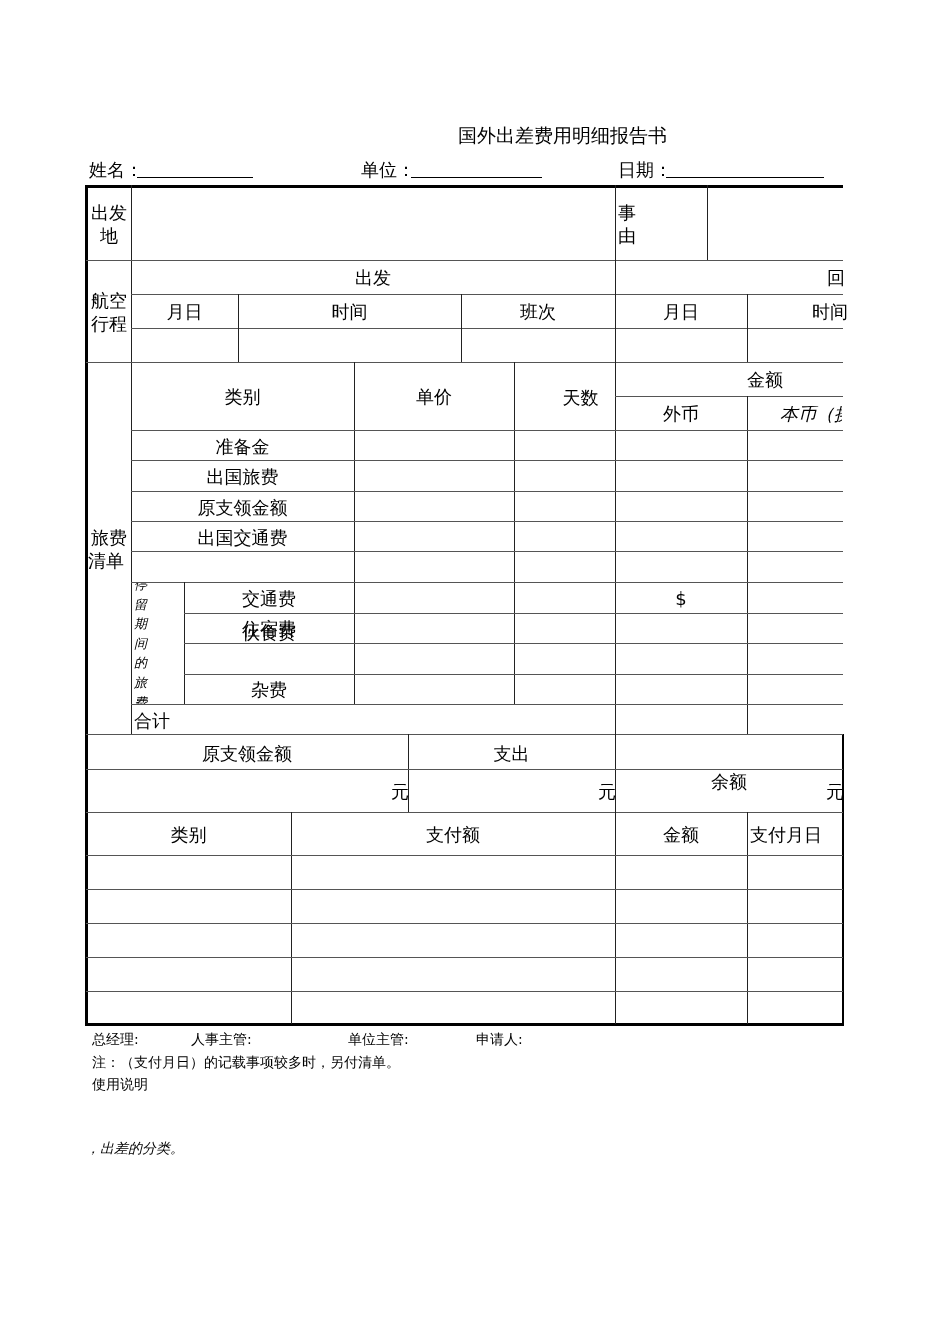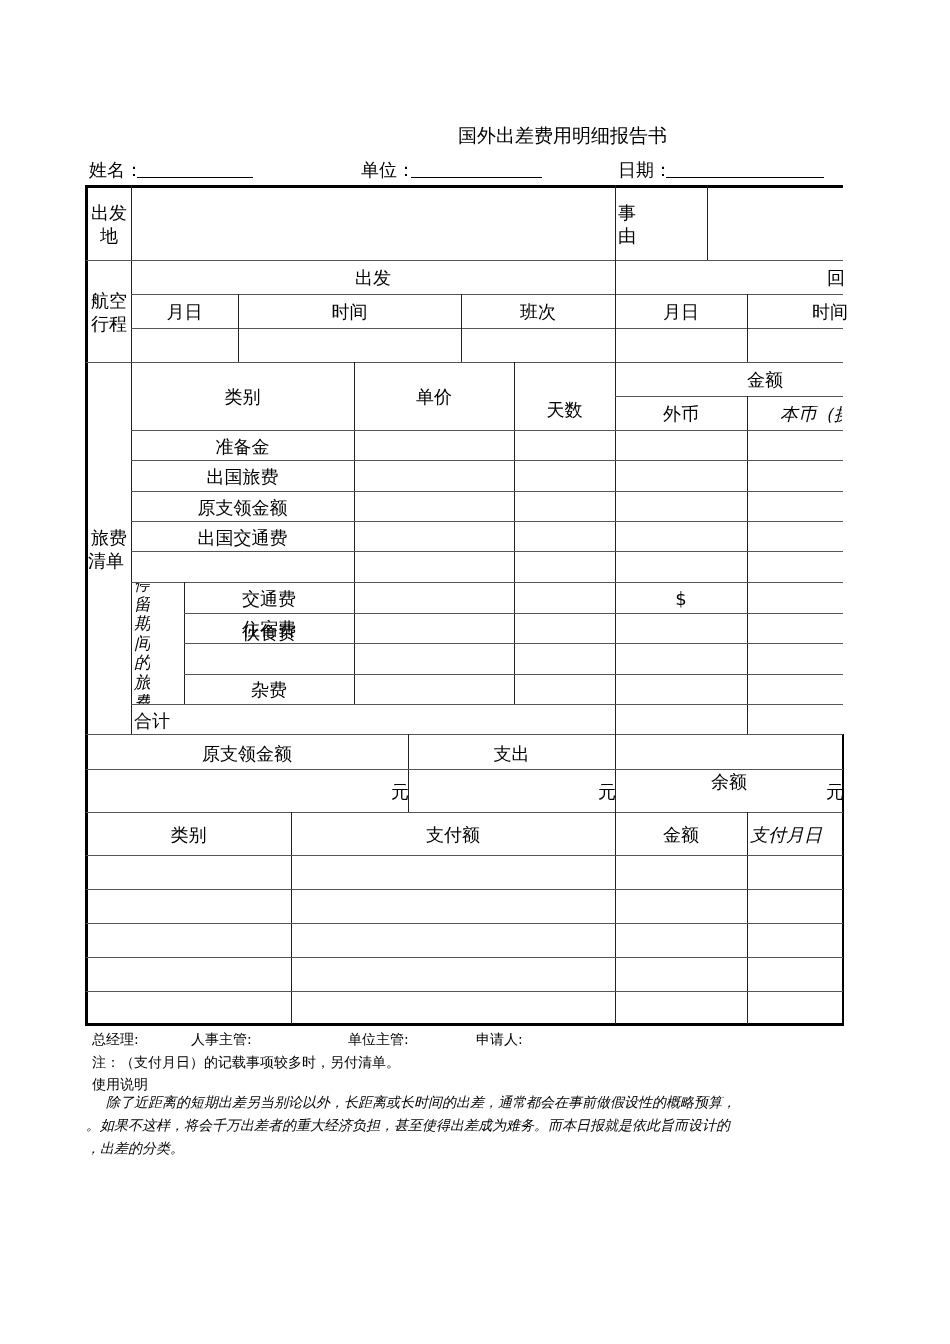--- a/index.html
+++ b/index.html
@@ -6,21 +6,21 @@
   body { width:950px; height:1344px; position:relative; overflow:hidden;
          font-family:"DejaVu Sans", "Liberation Sans", sans-serif; color:#000; }
   .abs { position:absolute; }
   .t { position:absolute; font-size:18px; line-height:16px; white-space:nowrap; }
   .c { text-align:center; }
   .hl { position:absolute; height:0; border-top:1px solid #555; }
   .vl { position:absolute; width:0; border-left:1px solid #222; }
   .thick { border-color:#000 !important; }
   .title { position:absolute; left:458px; top:124px; font-size:19px; line-height:22px; white-space:nowrap; }
   .uline { position:absolute; height:0; border-top:1px solid #000; }
-  .vtext { position:absolute; font-size:17px; line-height:19.6px; width:16px; overflow:hidden; }
+  .vtext { position:absolute; font-size:13px; line-height:19.6px; width:16px; overflow:hidden; }
   .foot { position:absolute; font-size:14px; line-height:16px; white-space:nowrap; }
   .clip { position:absolute; overflow:hidden;font-style:italic; }
 </style>
 </head>
 <body>
 
 <div class="title">国外出差费用明细报告书</div>
 
 <div class="t" style="left:89px;top:162px;">姓名：</div>
 <div class="uline" style="left:137px;top:177px;width:116px;"></div>
@@ -98,21 +98,21 @@
 <div class="t c" style="left:131px;top:304px;width:107px;">月日</div>
 <div class="t c" style="left:238px;top:304px;width:223px;">时间</div>
 <div class="t c" style="left:461px;top:304px;width:154px;">班次</div>
 <div class="t c" style="left:615px;top:304px;width:132px;">月日</div>
 <div class="t" style="left:812px;top:304px;">时间</div>
 
 <div class="t c" style="left:88px;top:530px;width:42px;">旅费</div>
 <div class="t c" style="left:88px;top:553px;width:24px;">清单</div>
 <div class="t c" style="left:131px;top:389px;width:223px;">类别</div>
 <div class="t c" style="left:354px;top:389px;width:160px;">单价</div>
-<div class="t c" style="left:514px;top:402px;width:101px;">天数</div>
+<div class="t c" style="left:514px;top:390px;width:101px;padding-left:16px;">天数</div>
 <div class="t" style="left:747px;top:372px;">金额</div>
 <div class="t c" style="left:615px;top:406px;width:132px;">外币</div>
 <div class="clip" style="left:748px;top:406px;width:94px;height:18px;">
     <div class="t" style="left:32px;top:0;">本币（换</div>
   </div>
 
 <div class="t c" style="left:131px;top:439px;width:223px;">准备金</div>
 <div class="t c" style="left:131px;top:469px;width:223px;">出国旅费</div>
 <div class="t c" style="left:131px;top:500px;width:223px;">原支领金额</div>
 <div class="t c" style="left:131px;top:530px;width:223px;">出国交通费</div>
@@ -133,26 +133,24 @@
 <div class="abs" style="left:87px;top:770px;width:320px;height:41px;"></div>
 <div class="abs" style="left:409px;top:770px;width:205px;height:41px;"></div>
 <div class="abs" style="left:616px;top:770px;width:226px;height:41px;"></div>
 <div class="t" style="left:391px;top:784px;">元</div>
 <div class="t" style="left:598px;top:784px;">元</div>
 <div class="t" style="left:826px;top:784px;">元</div>
 
 <div class="t c" style="left:86px;top:827px;width:205px;">类别</div>
 <div class="t c" style="left:291px;top:827px;width:324px;">支付额</div>
 <div class="t c" style="left:615px;top:827px;width:132px;">金额</div>
-<div class="t" style="left:750px;top:827px;font-style:italic;">支付月日</div>
+<div class="t" style="left:750px;top:827px;">支付月日</div>
 
 <div class="foot" style="left:92px;top:1031px;">总经理:</div>
 <div class="foot" style="left:191px;top:1031px;">人事主管:</div>
 <div class="foot" style="left:348px;top:1031px;">单位主管:</div>
 <div class="foot" style="left:476px;top:1031px;">申请人:</div>
 
 <div class="foot" style="left:92px;top:1054px;">注：（支付月日）的记载事项较多时，另付清单。</div>
 <div class="foot" style="left:92px;top:1076px;">使用说明</div>
 <div class="clip" style="left:86px;top:1094px;width:758px;height:70px;">
-  <div class="foot" style="left:6px;top:0px;">　除了近距离的短期出差另当别论以外，长距离或长时间的出差，通常都会在事前做假设性的概略预算，</div>
-  <div class="foot" style="left:0px;top:23px;">。如果不这样，将会千万出差者的重大经济负担，甚至使得出差成为难务。而本日报就是依此旨而设计的</div>
   <div class="foot" style="left:0px;top:46px;">，出差的分类。</div>
 </div>
 
 </body></html>

